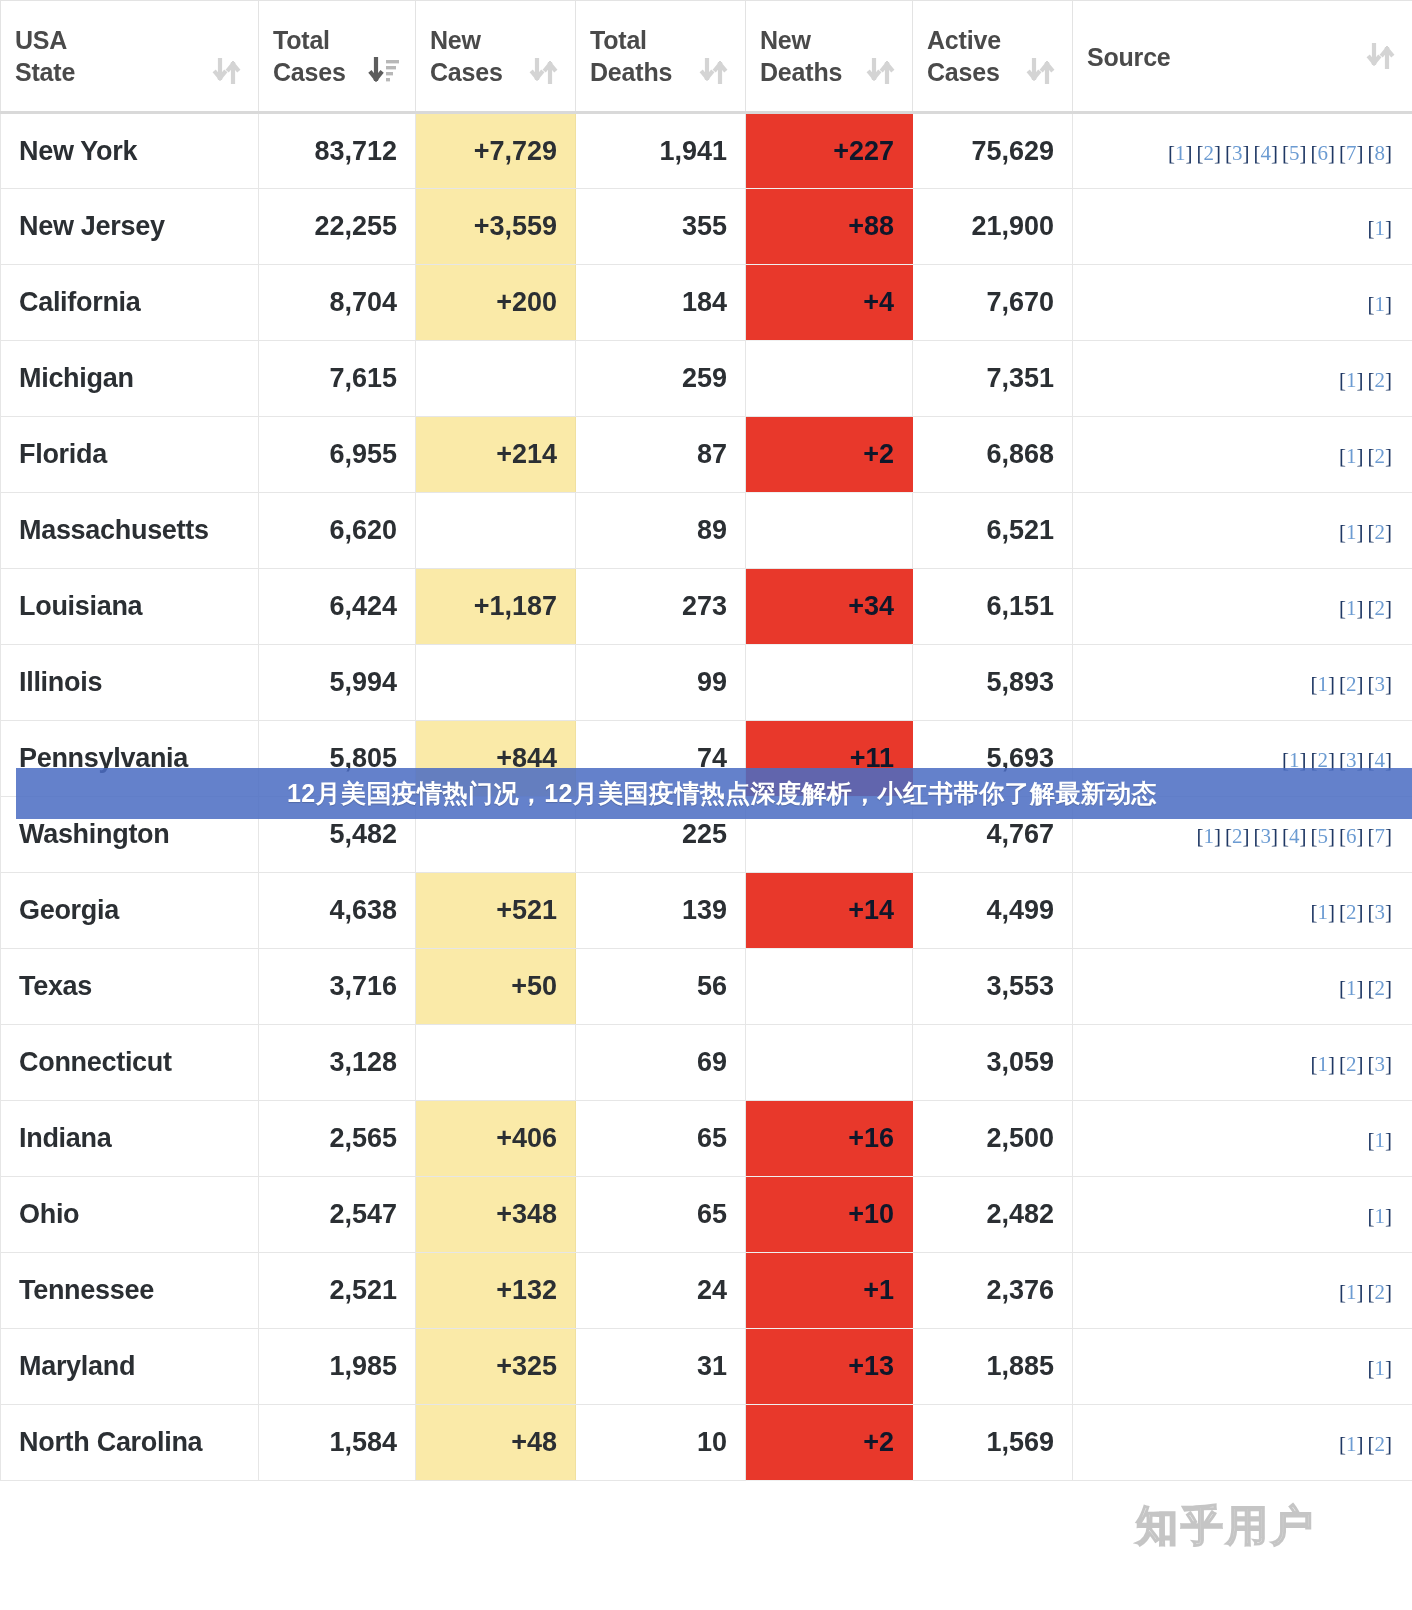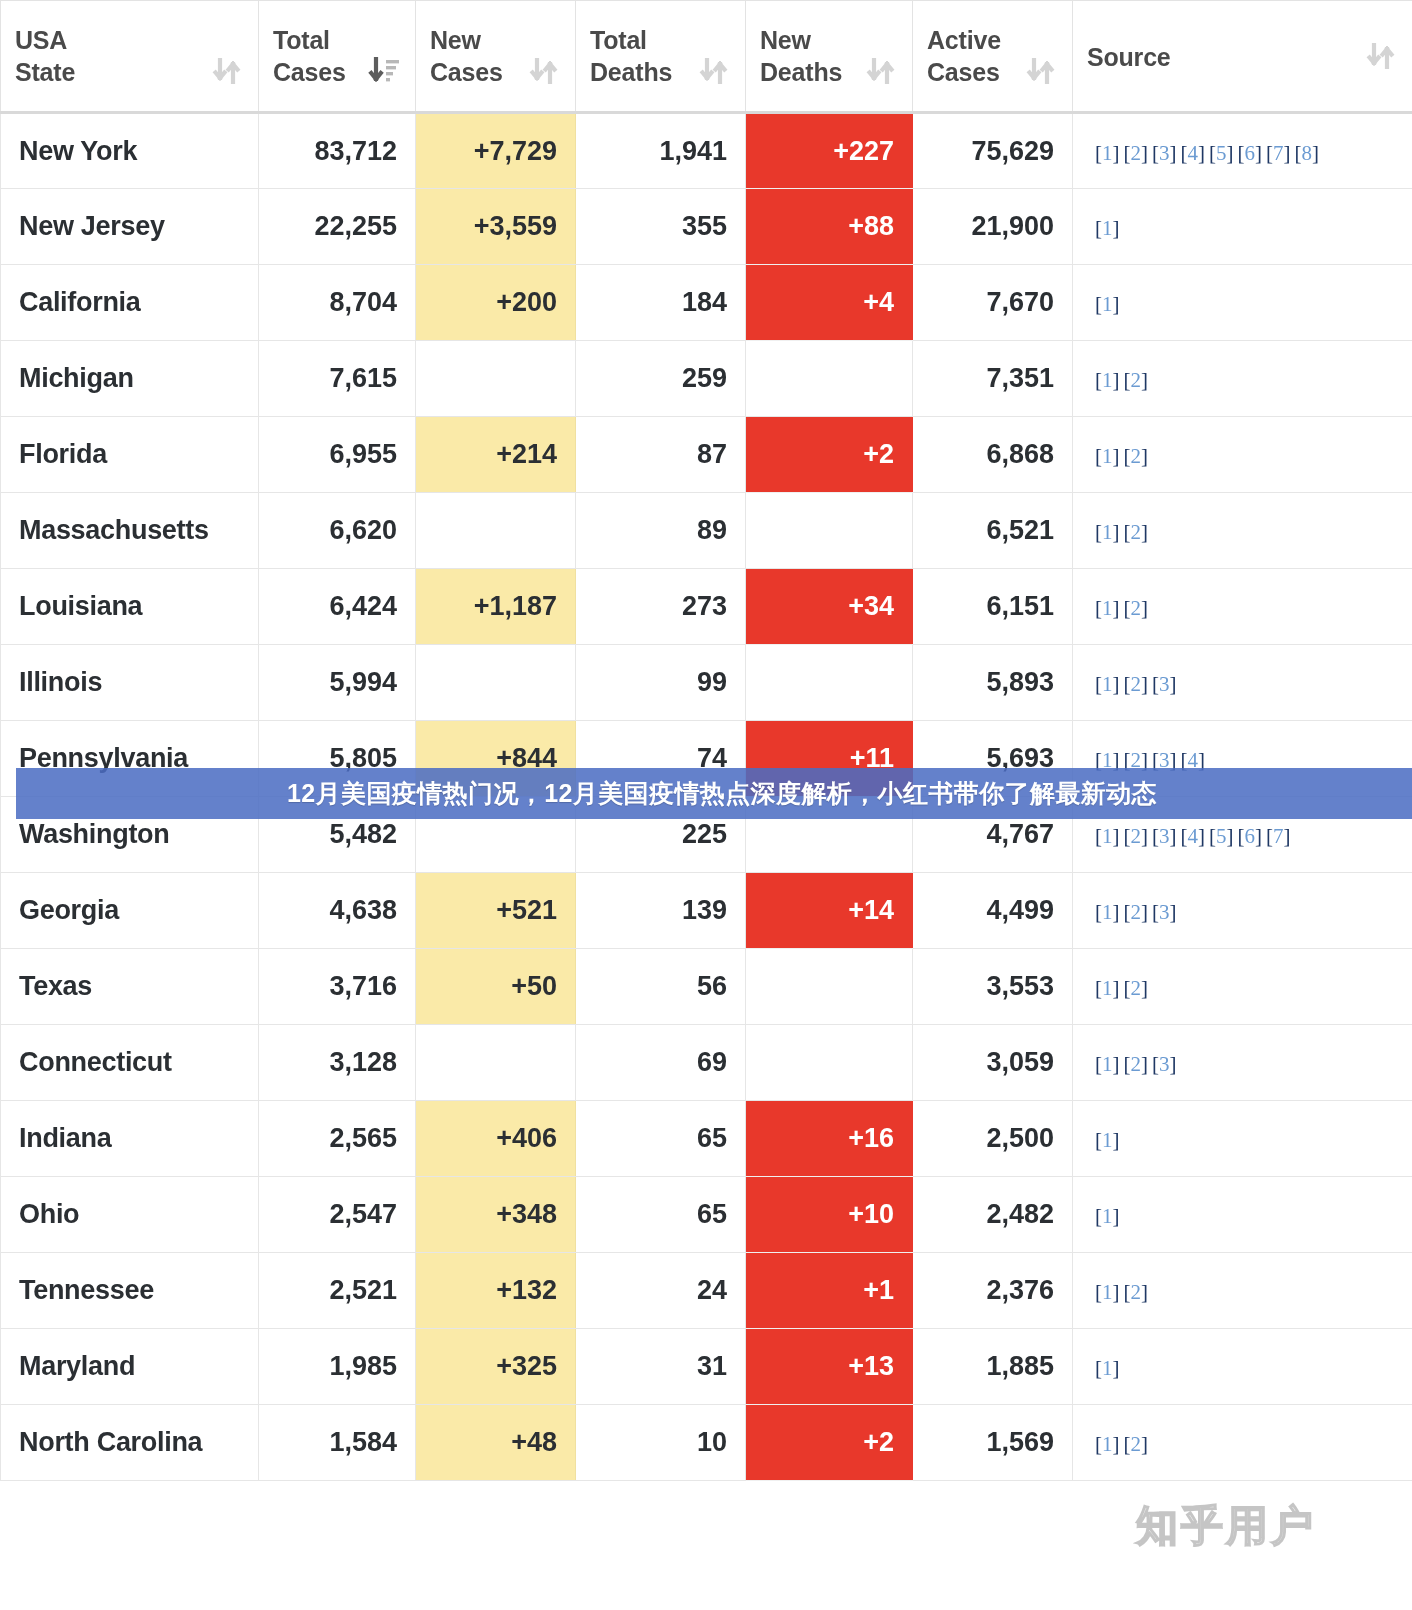--- a/index.html
+++ b/index.html
@@ -91,30 +91,31 @@
   }
   td.num { text-align: right; }
 
   td.hl-yellow {
     background: #faeaa8;
     border-left-color: #f0e0a0;
     border-right-color: #f0e0a0;
   }
   td.hl-red {
     background: #e8382b;
-    color: #ffffff;
+    color: #0f172a;
     border-left-color: #e8382b;
     border-right-color: #e8382b;
     border-top-color: #f0f0f0;
     border-bottom-color: #f0f0f0;
     margin-top: 32px;
   }
 
   
   td.source {
+    text-align: right;
     padding-right: 20px;
     font-weight: normal;
     white-space: nowrap;
   }
   .src-link {
     color: #1f3864;
     font-size: 21px;
     font-weight: normal;
     margin-left: 4px;
     font-family: "Liberation Serif", "DejaVu Serif", serif;

